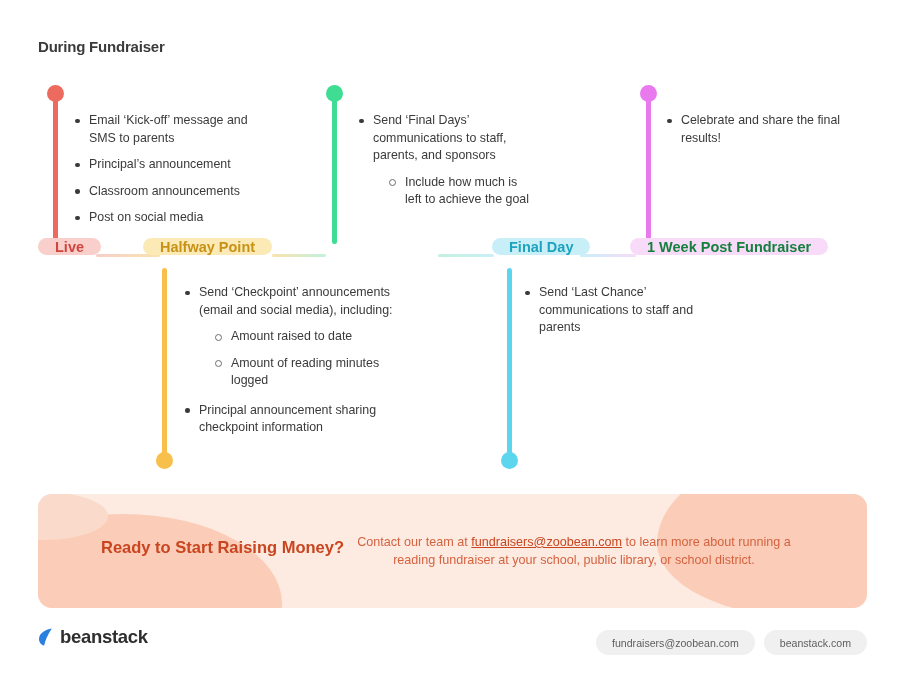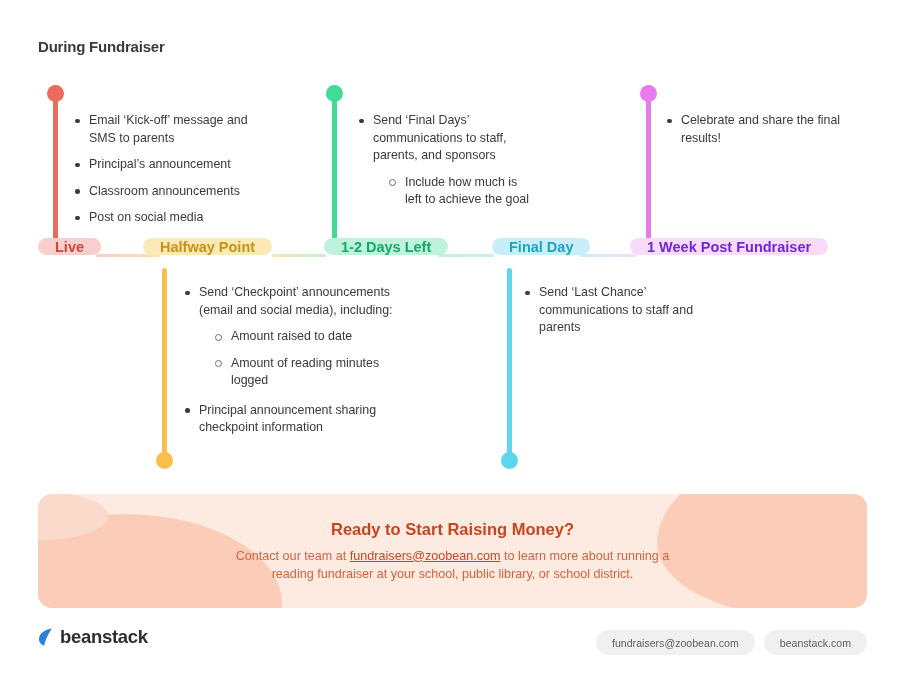--- a/index.html
+++ b/index.html
@@ -72,21 +72,21 @@
     background: #fdeae1; border-radius: 14px;
     overflow: hidden;
   }
   .blob { position: absolute; background: #fbcdb8; border-radius: 50%; }
   .b1 { left: -86px; top: 20px; width: 330px; height: 160px; border-radius: 52% 48% 46% 54% / 50% 56% 44% 50%; }
   .b2 { left: -60px; top: -2px; width: 130px; height: 48px; border-radius: 50%; background:#fadbcb; }
   .b3 { right: -120px; top: -46px; width: 330px; height: 170px; border-radius: 50% 50% 54% 46% / 56% 48% 52% 44%; }
   .b4 { right: -6px; top: 62px; width: 120px; height: 46px; border-radius: 50%; background:#fbcdb8; }
   .cta-inner {
     position: relative; z-index: 2; width: 100%; height: 100%;
-    display: flex; flex-direction: column; align-items: center; justify-content: center;
+    display: flex; flex-direction: row; align-items: center; justify-content: center;
     text-align: center;
   }
   .cta-h {
     font-size: 16.5px; font-weight: bold; color: #c8451f; margin-bottom: 8px;
   }
   .cta-p { font-size: 12.6px; line-height: 18px; color: #d4623f; max-width: 460px; }
   .cta-link { color: #c8451f; text-decoration: underline; font-weight: normal; }
 
   
   .footer { position: absolute; left: 0; top: 618px; width: 905px; height: 55px; }
@@ -121,33 +121,30 @@
     </div>
 
     <div class="stem" style="left:162px; top:268px; height:192px; background:#f8c04a;"></div>
     <div class="dot" style="left:156px; top:452px; background:#f8c04a;"></div>
     <div class="pill" style="left:143px; background:#fbeab5; color:#c89217;">
       <span>Halfway Point</span>
     </div>
 
     <div class="stem" style="left:332px; top:92px; height:152px; background:#3fdd93;"></div>
     <div class="dot" style="left:326px; top:85px; background:#3fdd93;"></div>
-    <div class="pill" style="left:324px; background:#bff2dc; color:#16a866;">
-      <span>1-2 Days Left</span>
-    </div>
 
     <div class="stem" style="left:507px; top:268px; height:192px; background:#5bd6ee;"></div>
     <div class="dot" style="left:501px; top:452px; background:#5bd6ee;"></div>
     <div class="pill" style="left:492px; background:#c8eff8; color:#1ea3bf;">
       <span>Final Day</span>
     </div>
 
     <div class="stem" style="left:646px; top:92px; height:152px; background:#e87aee;"></div>
     <div class="dot" style="left:640px; top:85px; background:#e87aee;"></div>
-    <div class="pill" style="left:630px; background:#f8dbf8; color:#6d28d9;">
+    <div class="pill" style="left:630px; background:#f8dbf8; color:#15803d;">
       <span>1 Week Post Fundraiser</span>
     </div>
 
     <div class="content" style="left:72px; top:112px; width:200px;">
       <ul class="bl">
         <li><span>Email ‘Kick-off’ message and SMS to parents</span></li>
         <li><span>Principal’s announcement</span></li>
         <li><span>Classroom announcements</span></li>
         <li class="nomb"><span>Post on social media</span></li>
       </ul>

